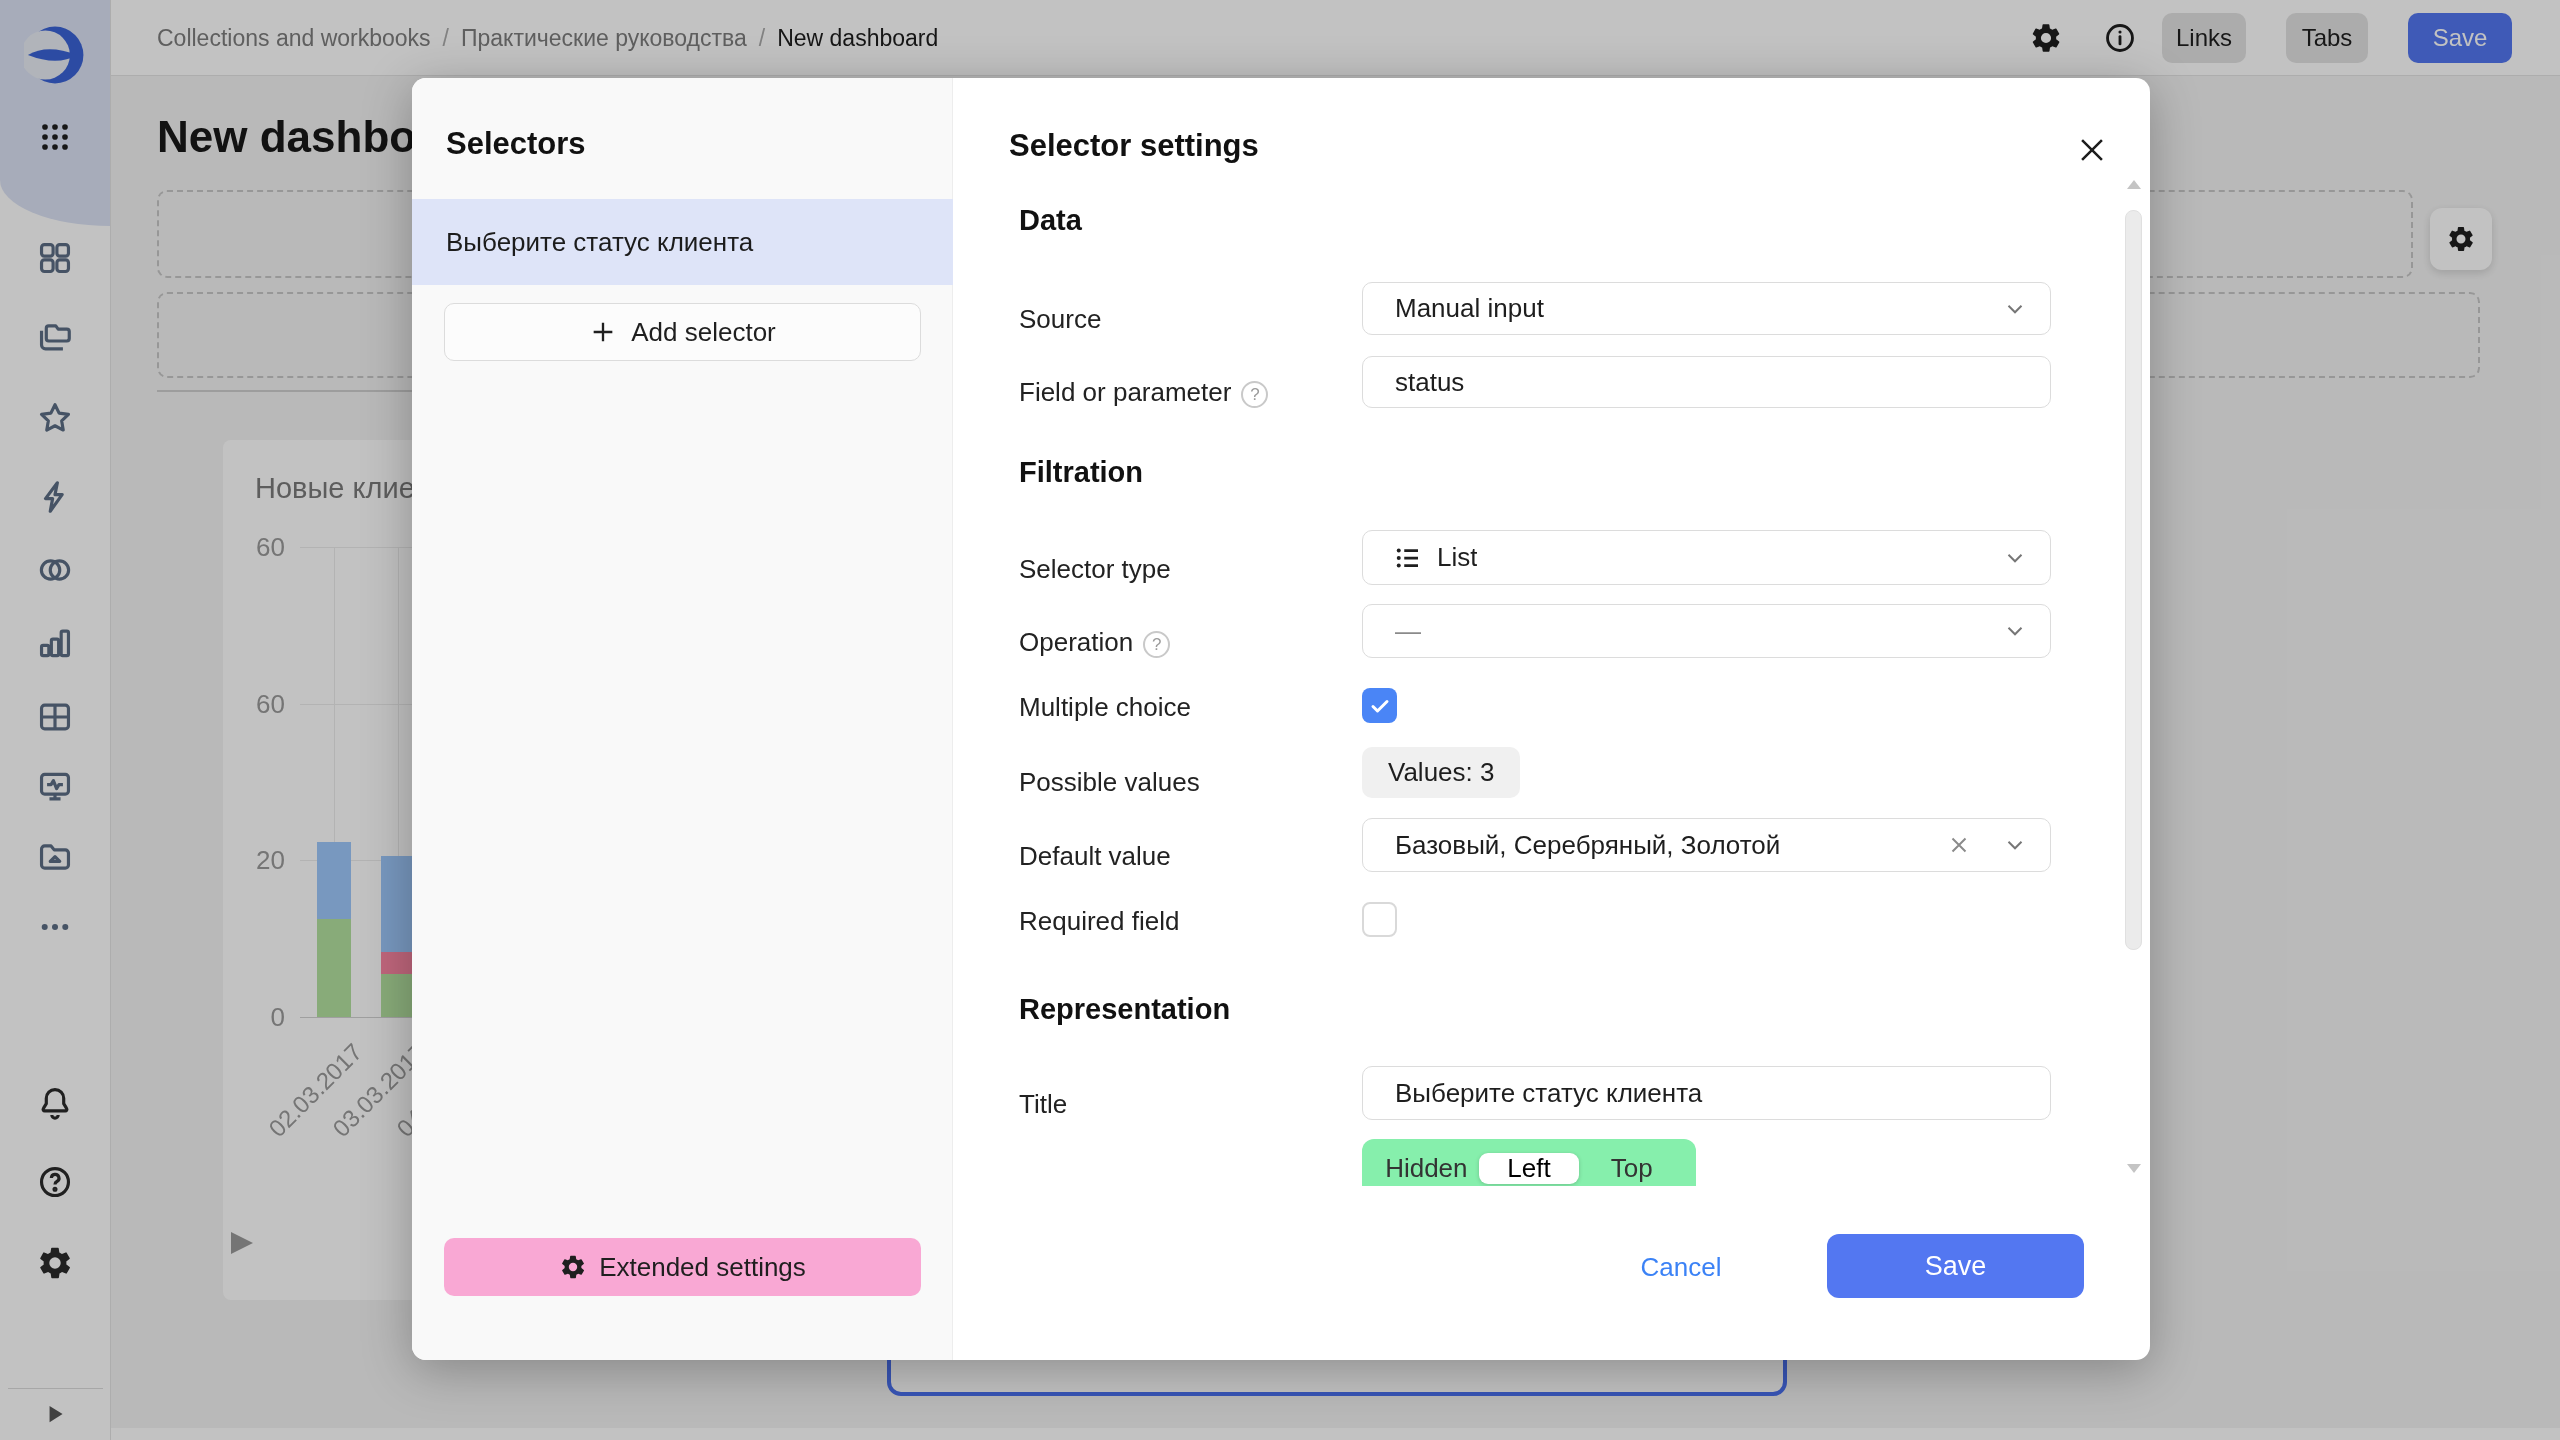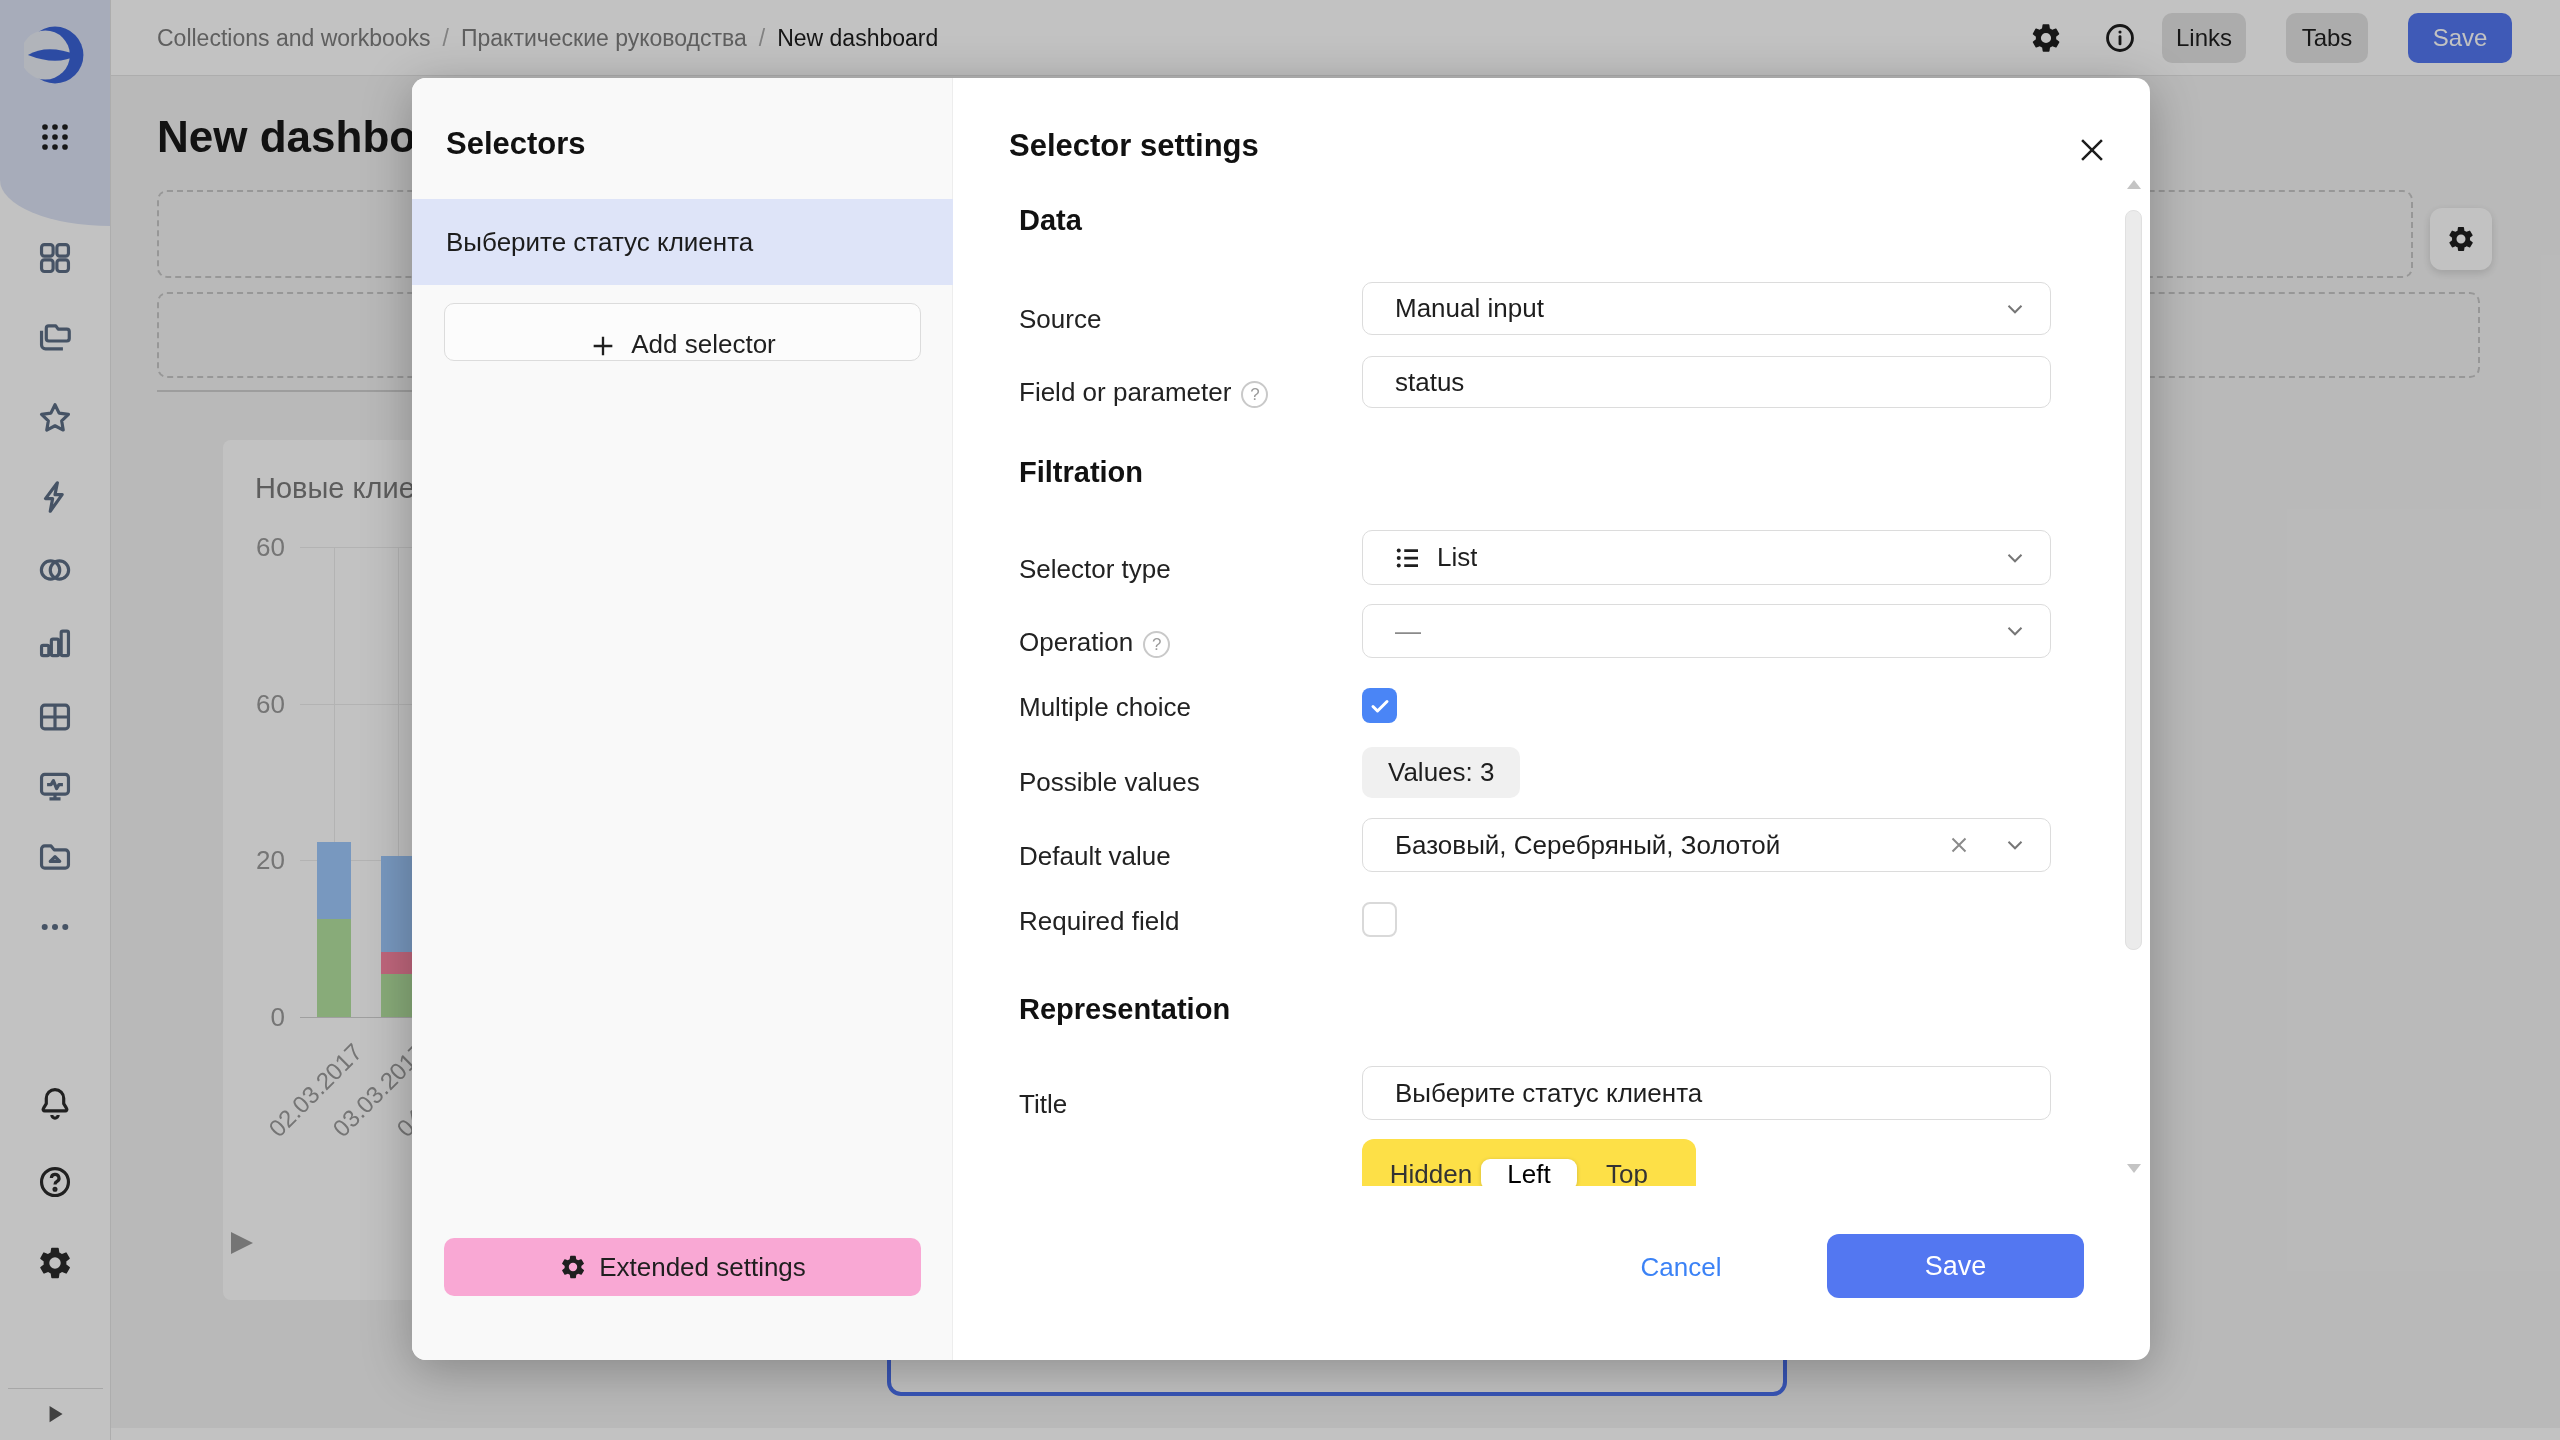--- a/index.html
+++ b/index.html
@@ -43,21 +43,21 @@
   #bottom-band { position:absolute; left:111px; top:1428px; width:2449px; height:12px; background:rgba(255,255,255,.92); }
 
   
   #overlay { position:absolute; inset:0; background:rgba(0,0,0,0.24); }
   #modal { position:absolute; left:412px; top:78px; width:1738px; height:1282px; background:#fff; border-radius:14px; box-shadow:0 10px 50px rgba(0,0,0,.28); overflow:hidden; }
 
   #sel-panel { position:absolute; left:0; top:0; width:541px; height:1282px; background:#f9f9f9; border-right:1px solid #ededed; }
   #sel-title { position:absolute; left:34px; top:48px; font-size:31px; font-weight:600; color:#111; }
   #sel-item { position:absolute; left:0; top:121px; width:541px; height:86px; background:#dee4f8; display:flex; align-items:center; cursor:pointer; }
   #sel-item span { margin-left:34px; font-size:26px; color:#1c1c1c; }
-  #add-selector { position:absolute; left:32px; top:225px; width:477px; height:58px; border:1.5px solid #dcdcdc; border-radius:10px; background:#fcfcfc; display:flex; align-items:flex-end; justify-content:center; gap:14px; font-size:26px; color:#1f1f1f; font-family:inherit; cursor:pointer; }
+  #add-selector { position:absolute; left:32px; top:225px; width:477px; height:58px; border:1.5px solid #dcdcdc; border-radius:10px; background:#fcfcfc; display:flex; align-items:center; justify-content:center; gap:14px; font-size:26px; color:#1f1f1f; font-family:inherit; cursor:pointer; }
   #ext-settings { position:absolute; left:32px; top:1160px; width:477px; height:58px; border:none; border-radius:10px; background:#f9a8d4; display:flex; align-items:center; justify-content:center; gap:12px; font-size:26px; color:#1f1f1f; font-family:inherit; cursor:pointer; }
 
   #set-panel { position:absolute; left:541px; top:0; width:1197px; height:1282px; }
   #set-title { position:absolute; left:56px; top:50px; font-size:31px; font-weight:600; color:#111; }
   #modal-close { position:absolute; left:1119px; top:52px; width:40px; height:40px; background:none; border:none; cursor:pointer; display:flex; align-items:center; justify-content:center; }
 
   #scrollview { position:absolute; left:0; top:96px; width:1160px; height:1012px; overflow:hidden; }
   .sec-head { position:absolute; left:66px; font-size:29px; font-weight:600; color:#111; }
   .rlabel { position:absolute; left:66px; font-size:26px; color:#222; display:flex; align-items:flex-end; gap:10px; }
   .help { width:27px; height:27px; border-radius:50%; border:2px solid #c9c9c9; color:#9b9b9b; font-size:17px; display:inline-flex; align-items:center; justify-content:center; }
@@ -65,21 +65,21 @@
   .ctrl .txt { margin-left:32px; white-space:nowrap; overflow:hidden; }
   .ctrl input { border:none; outline:none; font-size:26px; font-family:inherit; color:#1e1e1e; margin-left:32px; width:560px; background:transparent; }
   .chev { position:absolute; right:22px; top:50%; transform:translateY(-50%); }
   .clearx { position:absolute; right:78px; top:50%; transform:translateY(-50%); cursor:pointer; }
   .dim { color:#8a8a8a; }
   .cbx { position:absolute; left:409px; width:35px; height:35px; border-radius:8px; border:2px solid #d9d9d9; background:#fff; cursor:pointer; display:flex; align-items:center; justify-content:center; }
   .cbx svg { display:none; }
   .cbx.checked { border:none; background:#4a85f6; }
   .cbx.checked svg { display:block; }
   .chip { position:absolute; left:409px; height:51px; padding:0 26px; background:#f0f0f0; border:none; border-radius:10px; font-size:26px; color:#1e1e1e; font-family:inherit; display:flex; align-items:center; cursor:pointer; }
-  #segmented { position:absolute; left:409px; top:965px; width:334px; height:72px; background:#fde047; border-radius:12px; display:flex; align-items:flex-end; padding:21px; gap:2px; }
+  #segmented { position:absolute; left:409px; top:965px; width:334px; height:72px; background:#86efac; border-radius:12px; display:flex; align-items:flex-start; padding:14px; gap:2px; }
   .seg { flex:1; border:none; background:transparent; border-radius:9px; font-size:26px; color:#333; font-family:inherit; cursor:pointer; }
   .seg.sel { background:#fff; color:#000; box-shadow:0 1px 4px rgba(0,0,0,.18); }
 
   
   #msb-track { position:absolute; left:1172px; top:112px; width:17px; height:990px; }
   #msb-thumb { position:absolute; left:1172px; top:132px; width:17px; height:740px; background:#ebebeb; border:1px solid #e0e0e0; border-radius:8px; cursor:pointer; }
   .sb-arrow { position:absolute; left:1174px; width:0; height:0; border-left:7px solid transparent; border-right:7px solid transparent; }
   #msb-up { top:102px; border-bottom:9px solid #c4c4c4; }
   #msb-down { top:1086px; border-top:9px solid #c4c4c4; }
 

